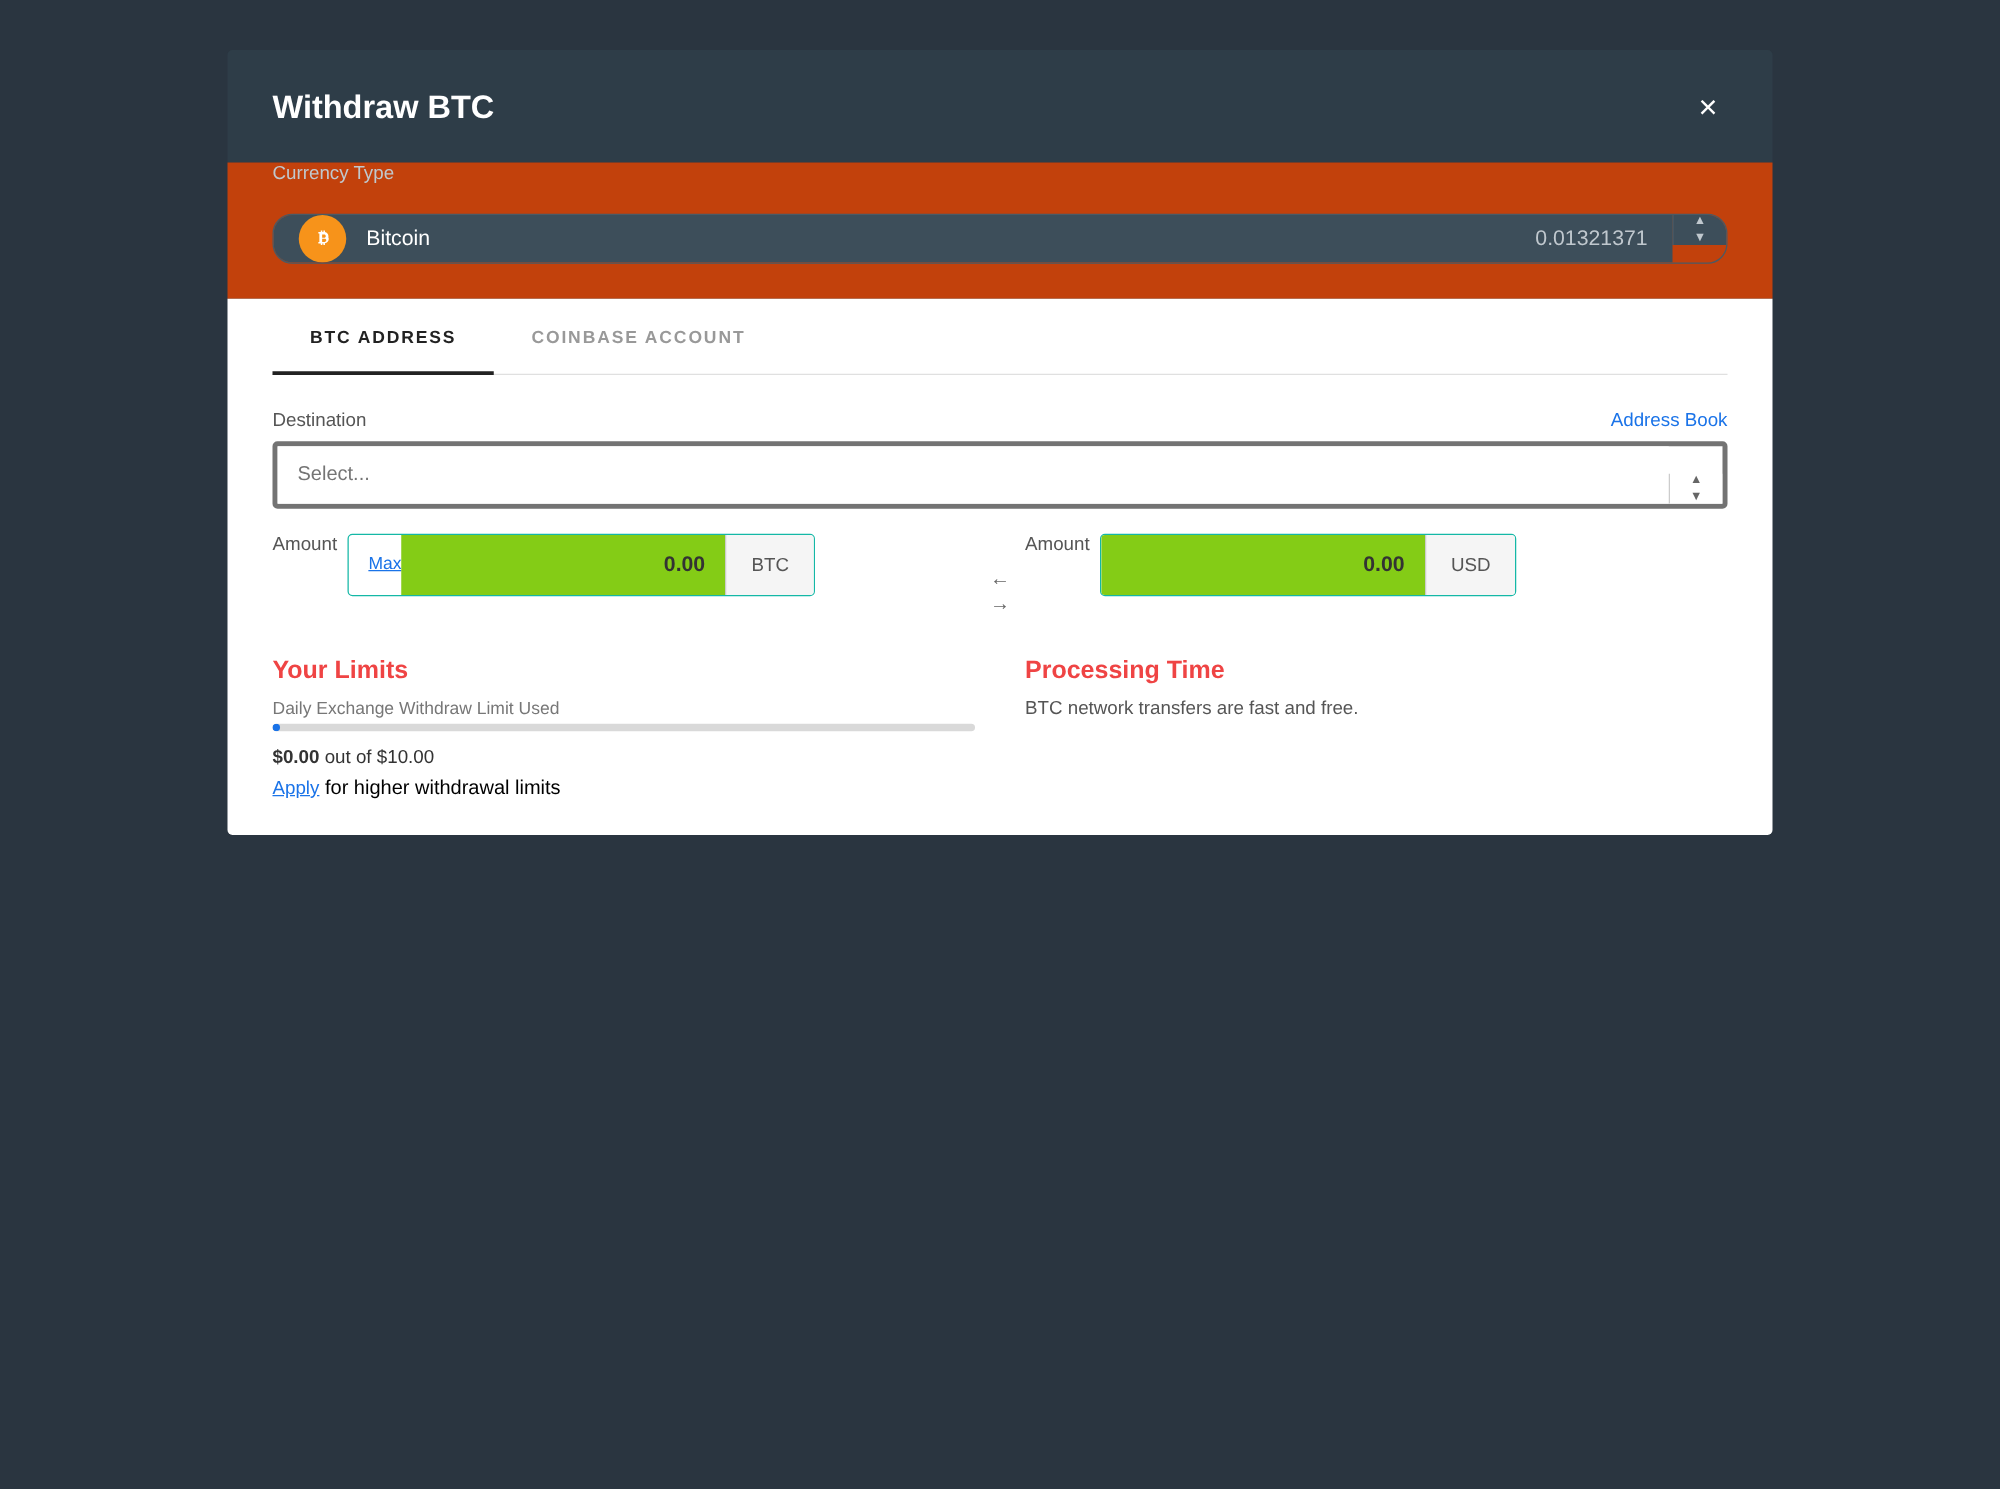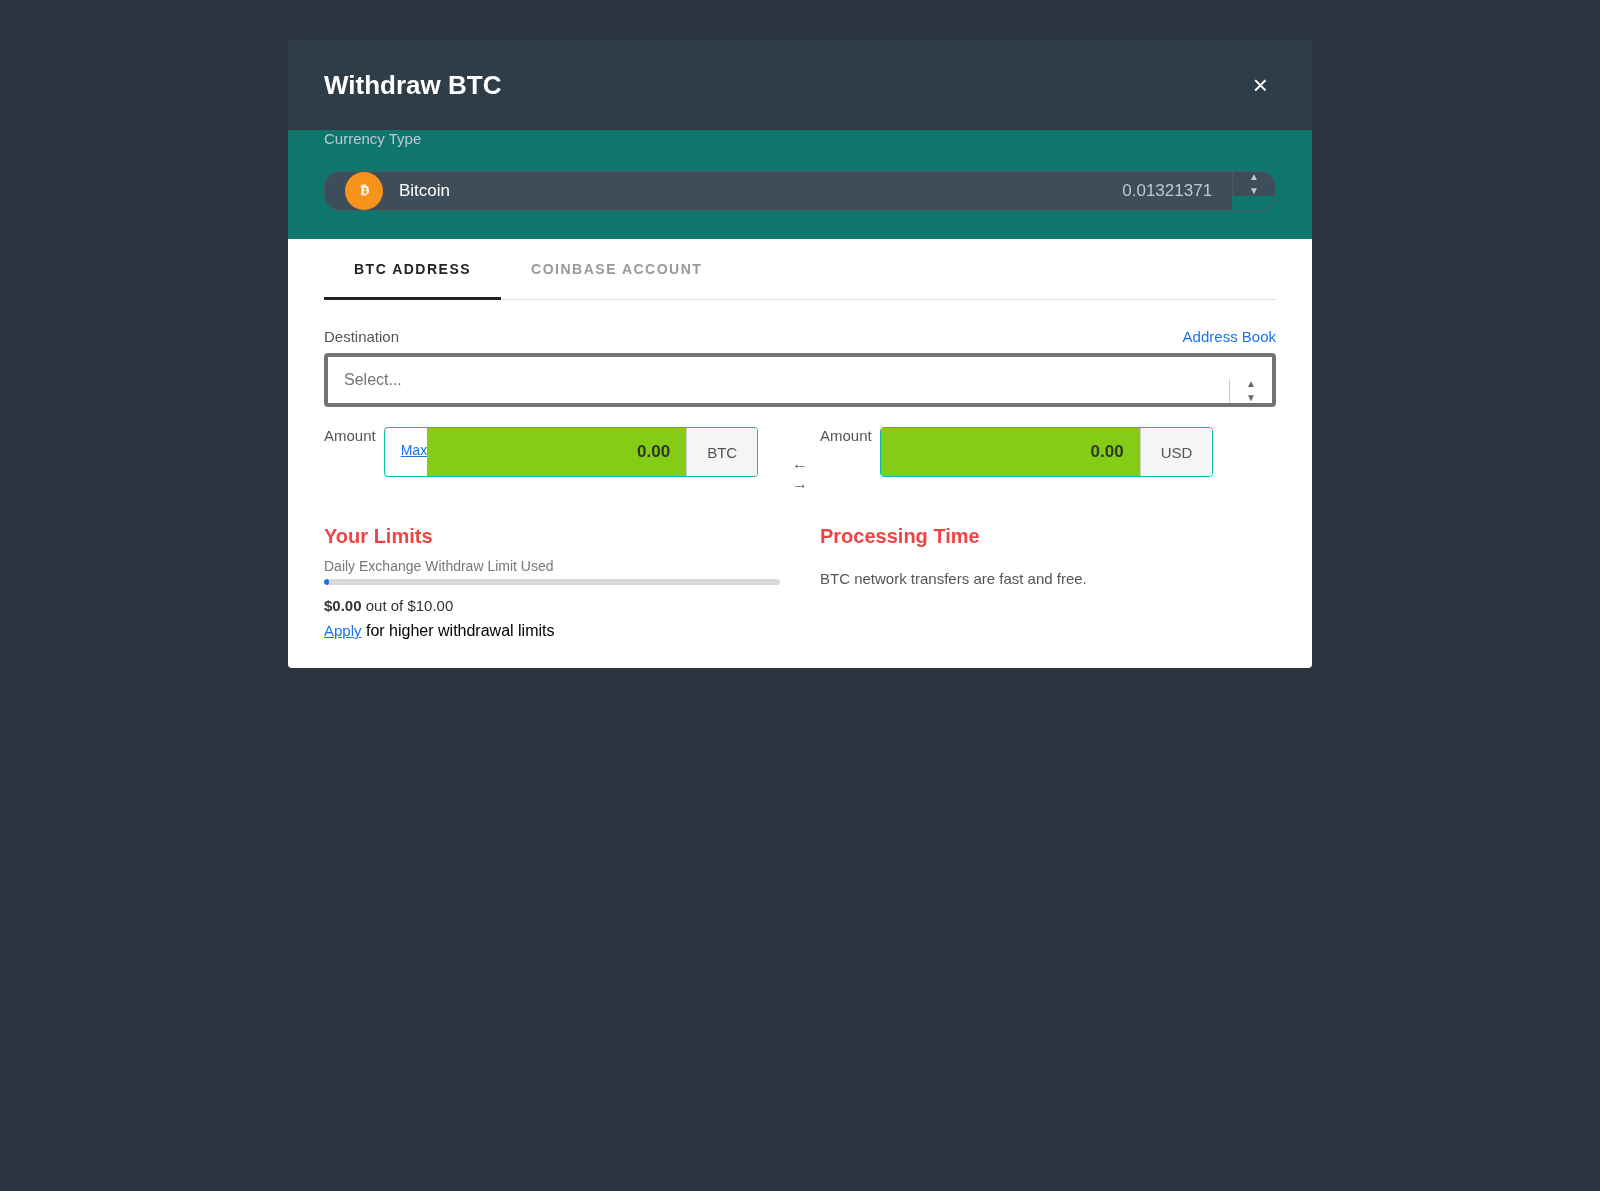--- a/index.html
+++ b/index.html
@@ -10,21 +10,21 @@
       width: 1600px;
       min-height: 1191px;
       display: flex;
       align-items: flex-start;
       justify-content: center;
       padding: 40px;
     }
 
     .modal-overlay {
       position: relative;
-      width: 1024px;
+      width: 1236px;
     }
 
     
     .modal-header {
       background: #2e3d48;
       border-radius: 4px 4px 0 0;
       padding: 28px 36px 28px 36px;
       display: flex;
       align-items: center;
       justify-content: space-between;
@@ -41,21 +41,21 @@
       border: none;
       color: #ffffff;
       font-size: 26px;
       cursor: pointer;
       line-height: 1;
       padding: 4px 8px;
     }
 
     
     .currency-section {
-      background: #0f766e;
+      background: #c2410c;
       padding: 0 36px 28px 36px;
     }
 
     .currency-label {
       color: #c0c8ce;
       font-size: 15px;
       margin-bottom: 10px;
     }
 
     .currency-select-row {
@@ -346,21 +346,21 @@
     .apply-link {
       color: #1a73e8;
       font-size: 15px;
       text-decoration: underline;
       cursor: pointer;
     }
 
     .processing-text {
       font-size: 15px;
       color: #555;
-      margin-top: 22px;
+      margin-top: 10px;
     }
   </style>
 </head>
 <body>
 
 <div class="modal-overlay">
 
   <div class="modal-header">
     <span class="modal-title">Withdraw BTC</span>
     <button class="close-btn">×</button>

